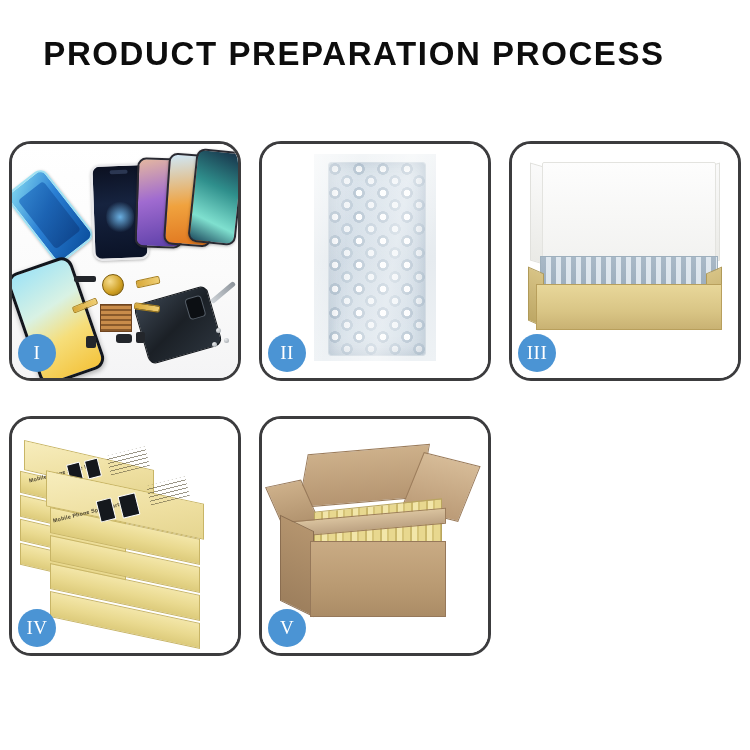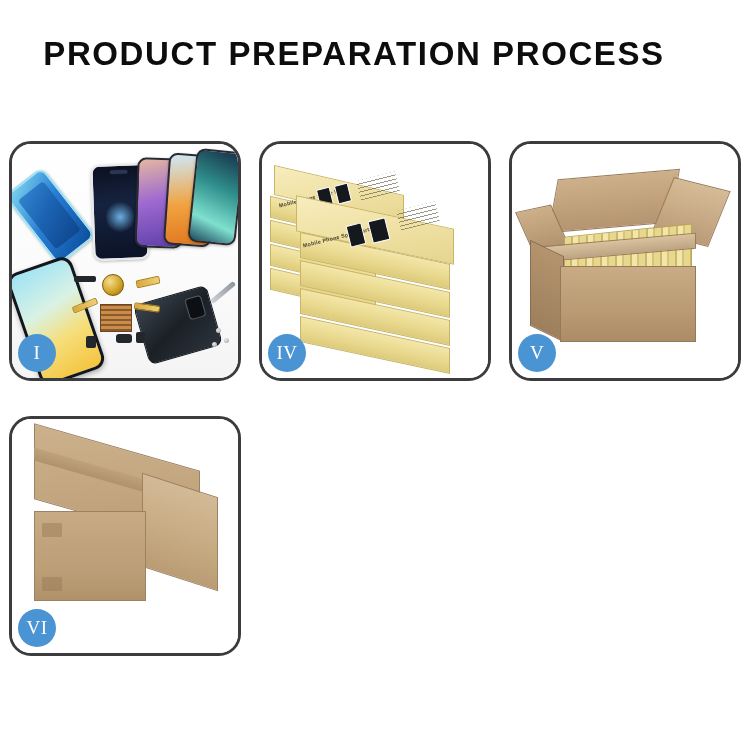--- a/index.html
+++ b/index.html
@@ -384,21 +384,41 @@
       <div class="flex-strip" style="left:122px;top:160px;width:24px;height:5px;transform:rotate(8deg);"></div>
       <div class="flex-strip" style="left:60px;top:158px;width:24px;height:5px;transform:rotate(-22deg);"></div>
       <div class="tweezer"></div>
       <div class="screw" style="left:204px;top:184px;"></div>
       <div class="screw" style="left:212px;top:194px;"></div>
       <div class="screw" style="left:200px;top:198px;"></div>
     </div>
     <div class="badge">I</div>
   </div>
 
-
+  <div class="panel">
+    <div class="panel-inner p2">
+      <div class="wrap-sheet"></div>
+      <div class="bubbles"></div>
+      <div class="wrap-gloss"></div>
+    </div>
+    <div class="badge">II</div>
+  </div>
+
+  <div class="panel">
+    <div class="panel-inner p3">
+      <div class="b3-flapL"></div>
+      <div class="b3-flapR"></div>
+      <div class="b3-lidback"></div>
+      <div class="b3-inner"></div>
+      <div class="b3-sideL"></div>
+      <div class="b3-sideR"></div>
+      <div class="b3-front"></div>
+    </div>
+    <div class="badge">III</div>
+  </div>
 
   <div class="panel">
     <div class="panel-inner p4">
       <div class="stackwrap">
 
         <div class="sbox" style="left:8px;top:64px;width:104px;height:20px;transform:skewY(13deg);"></div>
         <div class="sbox" style="left:8px;top:88px;width:104px;height:20px;transform:skewY(13deg);"></div>
         <div class="sbox" style="left:8px;top:112px;width:104px;height:20px;transform:skewY(13deg);"></div>
         <div class="sbox" style="left:8px;top:136px;width:104px;height:20px;transform:skewY(13deg);"></div>
 
@@ -433,26 +453,14 @@
       <div class="c5-flapright"></div>
       <div class="c5-flapleft"></div>
       <div class="c5-contents"></div>
       <div class="c5-rim"></div>
       <div class="c5-side"></div>
       <div class="c5-front"></div>
     </div>
     <div class="badge">V</div>
   </div>
 
-  <div class="panel">
-    <div class="panel-inner p6">
-      <div class="c6-shine"></div>
-      <div class="c6-top"></div>
-      <div class="c6-tape"></div>
-      <div class="c6-right"></div>
-      <div class="c6-front"></div>
-      <div class="c6-tab" style="left:30px;top:104px;"></div>
-      <div class="c6-tab" style="left:30px;top:158px;"></div>
-    </div>
-    <div class="badge">VI</div>
-  </div>
 
 </div>
 
 </body></html>

